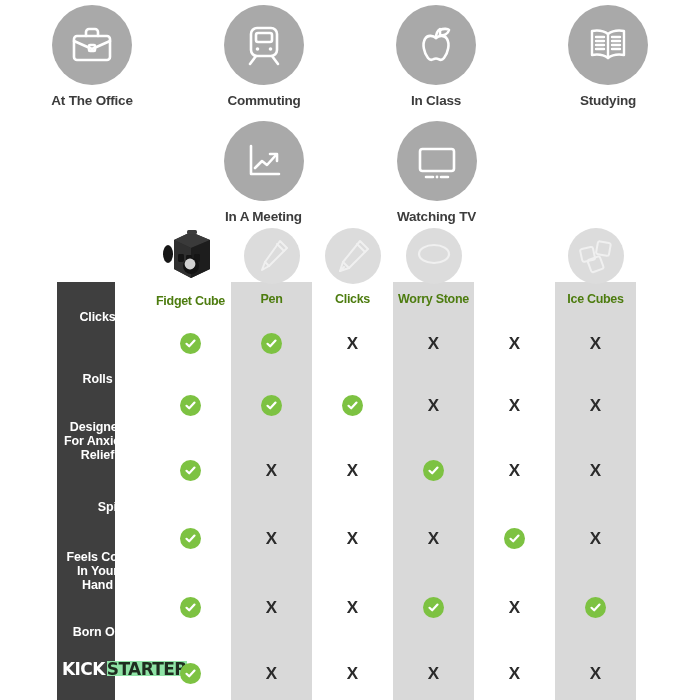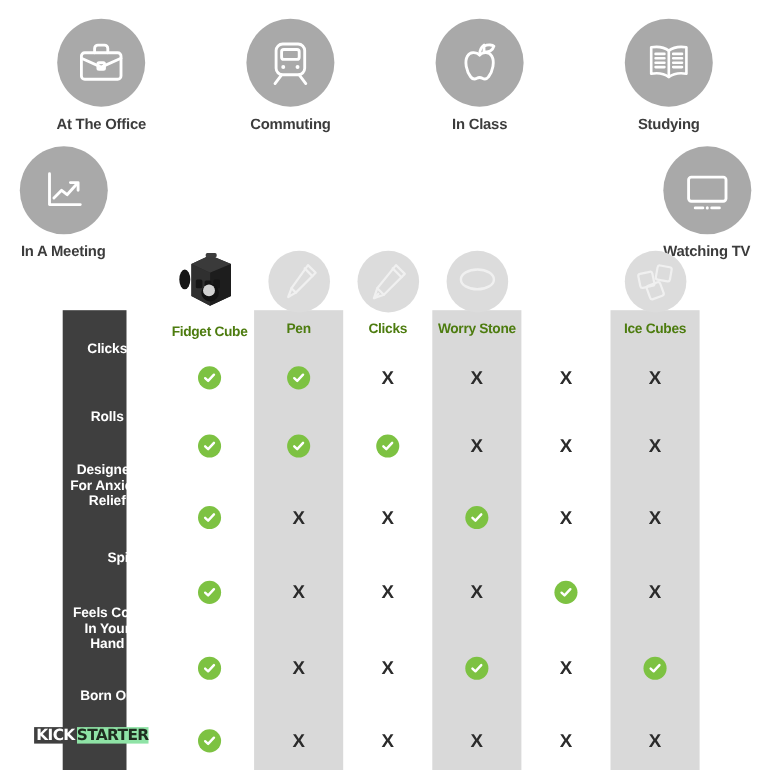--- a/index.html
+++ b/index.html
@@ -7,29 +7,29 @@
     width:700px;height:700px;
     background:#ffffff;
     font-family:"Liberation Sans", sans-serif;
     position:relative;
     overflow:hidden;
     -webkit-font-smoothing:antialiased;
   }
 
   
   .activities{
-    position:absolute; left:0; top:12px; width:700px;
+    position:absolute; left:0; top:0; width:700px;
   }
   .act-row{
     display:flex;
     justify-content:center;
     align-items:flex-start;
   }
   .act-row.row1{ padding-top:5px; gap:57px; }
-  .act-row.row2{ padding-top:13px; gap:58px;justify-content:space-between; }
+  .act-row.row2{ padding-top:13px; gap:58px; }
 
   .activity{
     width:115px;
     display:flex;
     flex-direction:column;
     align-items:center;
   }
   .act-circle{
     width:80px;height:80px;border-radius:50%;
     background:#a9a9a9;
@@ -85,24 +85,23 @@
     letter-spacing:-0.1px;
   }
 
   
   .ks-badge{
     position:absolute;
     left:3px;
     width:75px;height:15px;
     display:flex;
     align-items:stretch;
-    font-size:14px;
+    font-size:17px;
     font-weight:bold;
     font-family:"DejaVu Sans", sans-serif;
-    justify-content:flex-end;
   }
   .ks-kick{
     background:#3f3f3f;
     color:#ffffff;
     display:flex;align-items:center;justify-content:center;
     padding:0 2px;
     letter-spacing:-0.6px;
   }
   .ks-starter{
     background:#8fe3a6;

